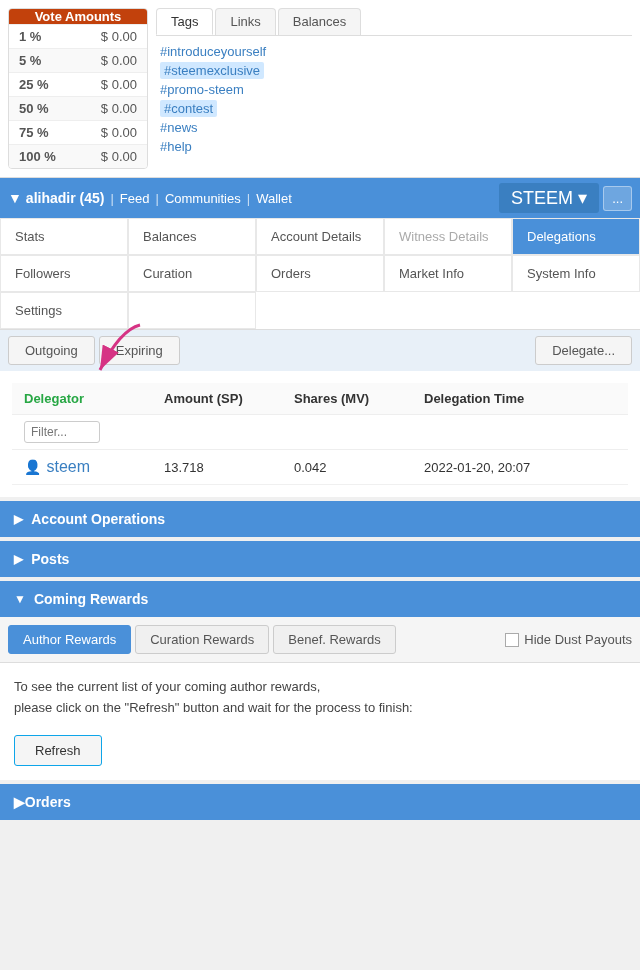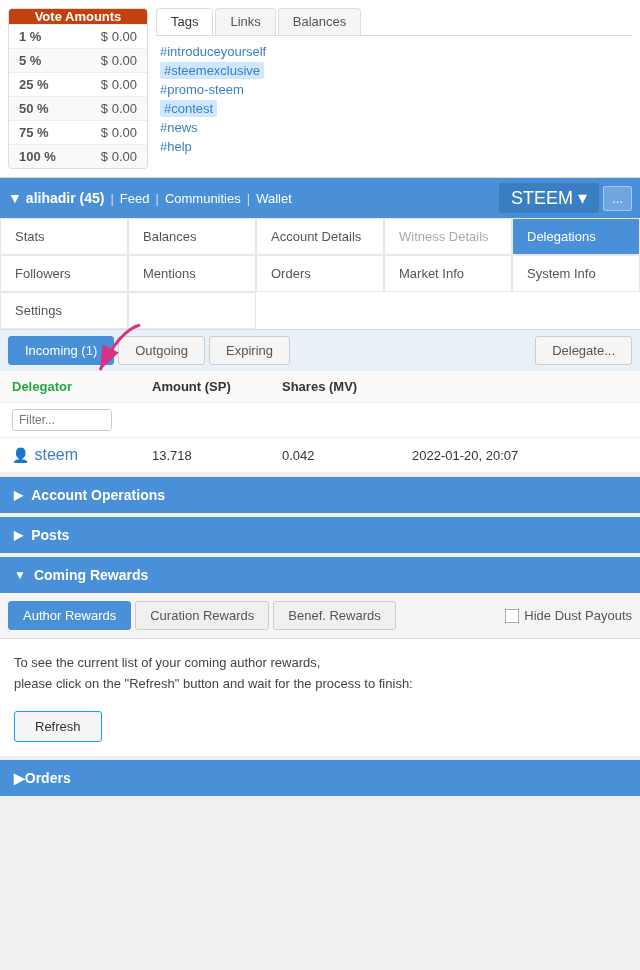--- a/index.html
+++ b/index.html
@@ -179,21 +179,21 @@
       color: #fff;
       border-color: #4a90d9;
     }
     .sub-tab.last {
       margin-left: auto;
     }
 
     
     .delegation-table {
       background: #fff;
-      padding: 0;
+      padding: 12px;
     }
     .table-header-row {
       display: grid;
       grid-template-columns: 140px 130px 130px 1fr;
       padding: 8px 12px;
       border-bottom: 1px solid #eee;
       background: #fafafa;
     }
     .col-head {
       font-weight: bold;
@@ -206,21 +206,21 @@
       grid-template-columns: 140px 130px 130px 1fr;
       padding: 6px 12px;
       border-bottom: 1px solid #eee;
     }
     .filter-input {
       border: 1px solid #ccc;
       border-radius: 3px;
       padding: 3px 6px;
       font-size: 12px;
       color: #888;
-      width: 100px;
+      width: 76px;
     }
     .data-row {
       display: grid;
       grid-template-columns: 140px 130px 130px 1fr;
       padding: 8px 12px;
       border-bottom: 1px solid #f0f0f0;
       align-items: center;
     }
     .delegator-cell {
       display: flex;
@@ -397,21 +397,21 @@
   </div>
 </div>
 
 <div class="menu-grid">
   <div class="menu-cell">Stats</div>
   <div class="menu-cell">Balances</div>
   <div class="menu-cell">Account Details</div>
   <div class="menu-cell dim">Witness Details</div>
   <div class="menu-cell active">Delegations</div>
   <div class="menu-cell">Followers</div>
-  <div class="menu-cell">Mentions</div>
+  <div class="menu-cell">Curation</div>
   <div class="menu-cell">Orders</div>
   <div class="menu-cell">Market Info</div>
   <div class="menu-cell">System Info</div>
   <div class="menu-cell">Settings</div>
   <div class="menu-cell"></div>
 </div>
 
 <div style="position:relative; height: 0; overflow: visible; z-index: 20;">
   <div style="position:absolute; left: 60px; top: -10px;">
     <svg width="120" height="60" class="pink-arrow-svg">
@@ -419,31 +419,31 @@
         <marker id="arrowhead" markerWidth="8" markerHeight="6" refX="8" refY="3" orient="auto">
           <polygon points="0 0, 8 3, 0 6" fill="#d63384"></polygon>
         </marker>
       </defs>
       <path d="M 80,5 Q 60,10 40,50" stroke="#d63384" stroke-width="3" fill="none" marker-end="url(#arrowhead)"></path>
     </svg>
   </div>
 </div>
 
 <div class="sub-tabs">
-  <div class="sub-tab active">Incoming (1)</div>
   <div class="sub-tab">Outgoing</div>
   <div class="sub-tab">Expiring</div>
   <div class="sub-tab last">Delegate...</div>
 </div>
 
 <div class="delegation-table">
   <div class="table-header-row">
     <div class="col-head green">Delegator</div>
     <div class="col-head">Amount (SP)</div>
     <div class="col-head">Shares (MV)</div>
+    <div class="col-head">Delegation Time</div>
   </div>
   <div class="filter-row">
     <input class="filter-input" type="text" placeholder="Filter..." style="">
     <div></div>
     <div></div>
     <div></div>
   </div>
   <div class="data-row">
     <div class="delegator-cell">
       <span class="user-icon">👤</span>

